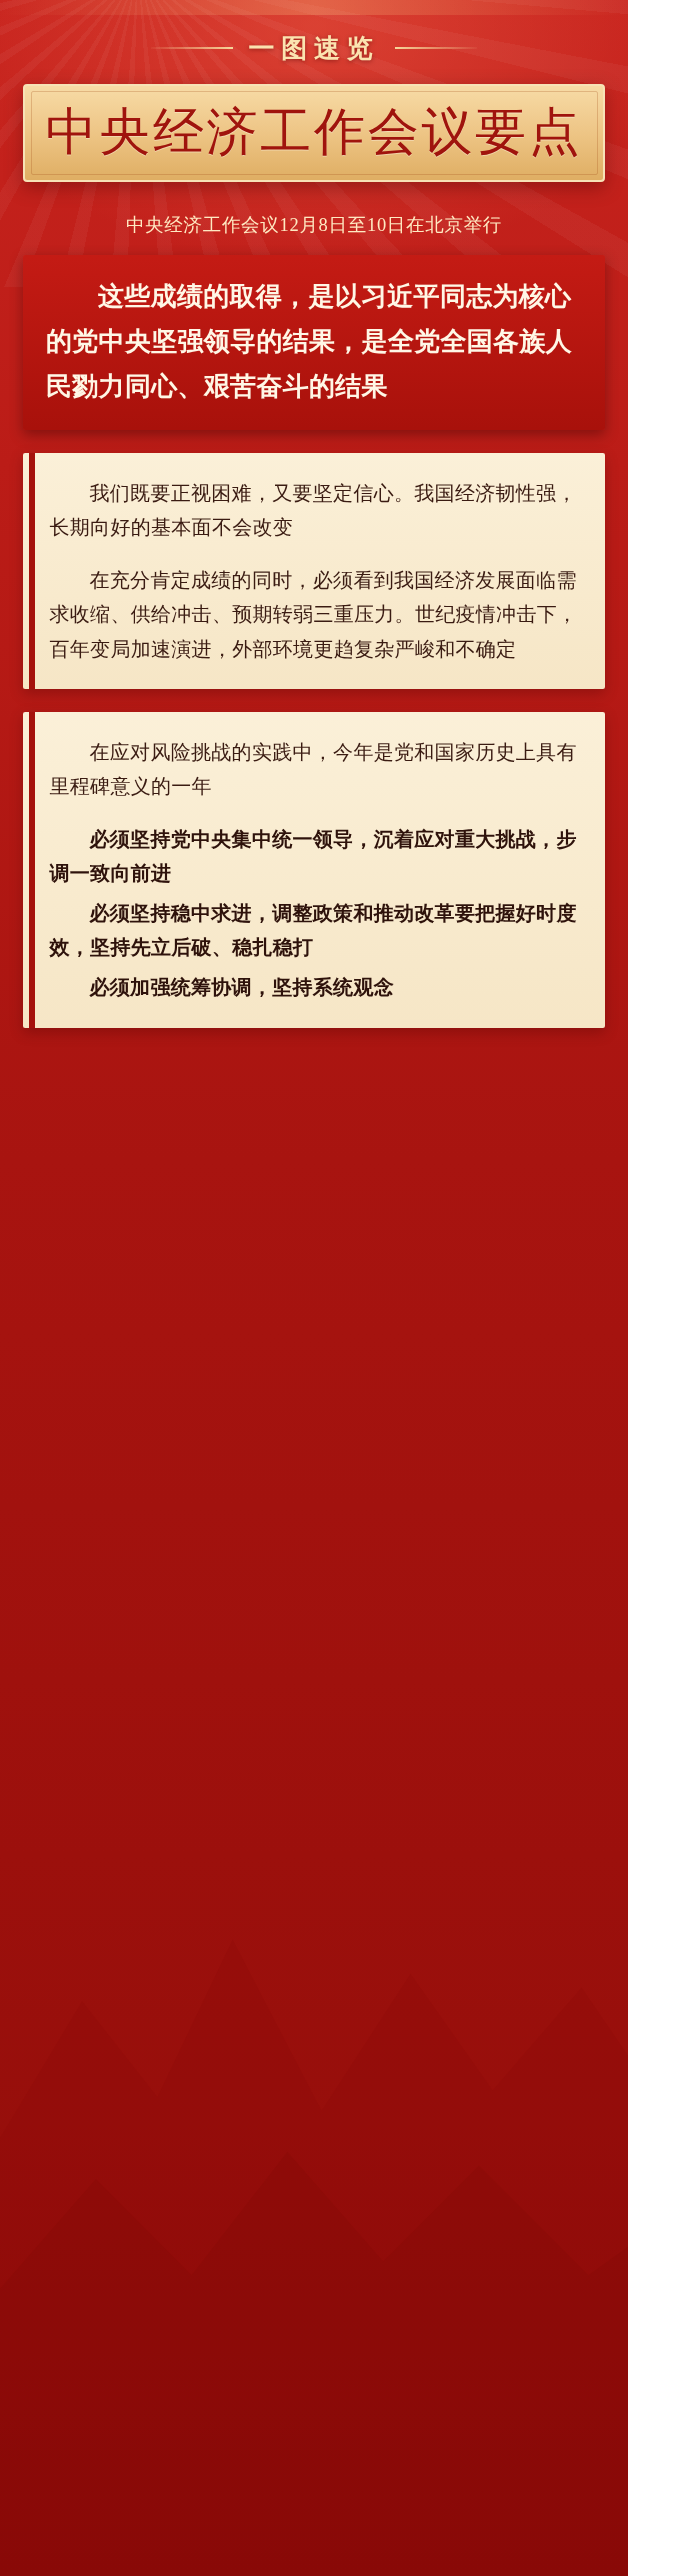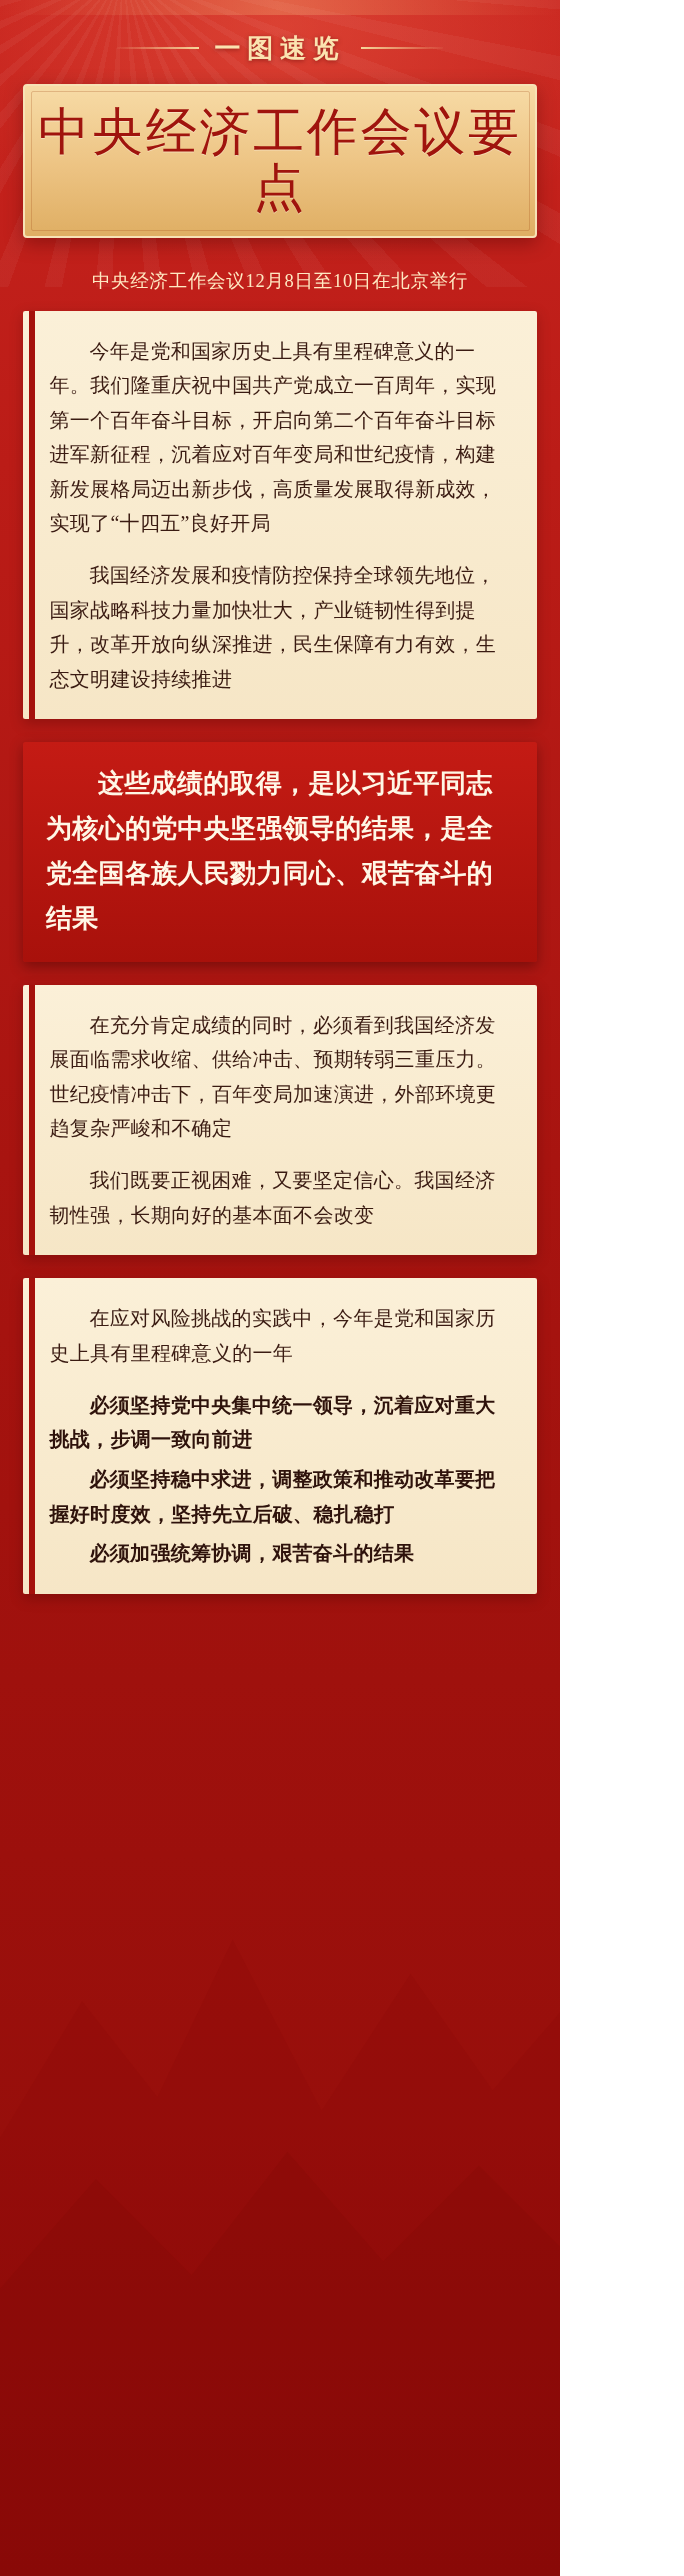--- a/index.html
+++ b/index.html
@@ -4,21 +4,21 @@
 <style>
   html, body {
     margin: 0;
     padding: 0;
     background: #ffffff;
   }
   body {
     font-family: "Liberation Serif", "DejaVu Serif", serif;
   }
   .page {
-    width: 560px;
+    width: 628px;
     min-height: 2576px;
     position: relative;
     background: linear-gradient(180deg, #c8241e 0%, #bb1c17 18%, #a81410 45%, #9c100c 72%, #8f0c09 100%);
     overflow: hidden;
   }
   
   .rays {
     position: absolute;
     top: 0; left: 0; right: 0;
     height: 287px;
@@ -194,37 +194,33 @@
 
     <div class="title-plate">
       <div class="main-title">中央经济工作会议要点</div>
     </div>
   </div>
 
   <div class="meta-line">中央经济工作会议12月8日至10日在北京举行</div>
 
   <div class="content">
 
-    <div class="card">
-      <p>今年是党和国家历史上具有里程碑意义的一年。我们隆重庆祝中国共产党成立一百周年，实现第一个百年奋斗目标，开启向第二个百年奋斗目标进军新征程，沉着应对百年变局和世纪疫情，构建新发展格局迈出新步伐，高质量发展取得新成效，实现了“十四五”良好开局</p>
-      <p>我国经济发展和疫情防控保持全球领先地位，国家战略科技力量加快壮大，产业链韧性得到提升，改革开放向纵深推进，民生保障有力有效，生态文明建设持续推进</p>
-    </div>
 
     <div class="highlight-card">
       <p>这些成绩的取得，是以习近平同志为核心的党中央坚强领导的结果，是全党全国各族人民勠力同心、艰苦奋斗的结果</p>
     </div>
 
     <div class="card">
+      <p>我们既要正视困难，又要坚定信心。我国经济韧性强，长期向好的基本面不会改变</p>
       <p>在充分肯定成绩的同时，必须看到我国经济发展面临需求收缩、供给冲击、预期转弱三重压力。世纪疫情冲击下，百年变局加速演进，外部环境更趋复杂严峻和不确定</p>
-      <p>我们既要正视困难，又要坚定信心。我国经济韧性强，长期向好的基本面不会改变</p>
     </div>
 
     <div class="card">
       <p>在应对风险挑战的实践中，今年是党和国家历史上具有里程碑意义的一年</p>
       <p class="b tight">必须坚持党中央集中统一领导，沉着应对重大挑战，步调一致向前进</p>
       <p class="b tight">必须坚持稳中求进，调整政策和推动改革要把握好时度效，坚持先立后破、稳扎稳打</p>
-      <p class="b">必须加强统筹协调，艰苦奋斗的结果</p>
+      <p class="b">必须加强统筹协调，坚持系统观念</p>
     </div>
 
 
   </div>
 </div>
 
 
 </body></html>

